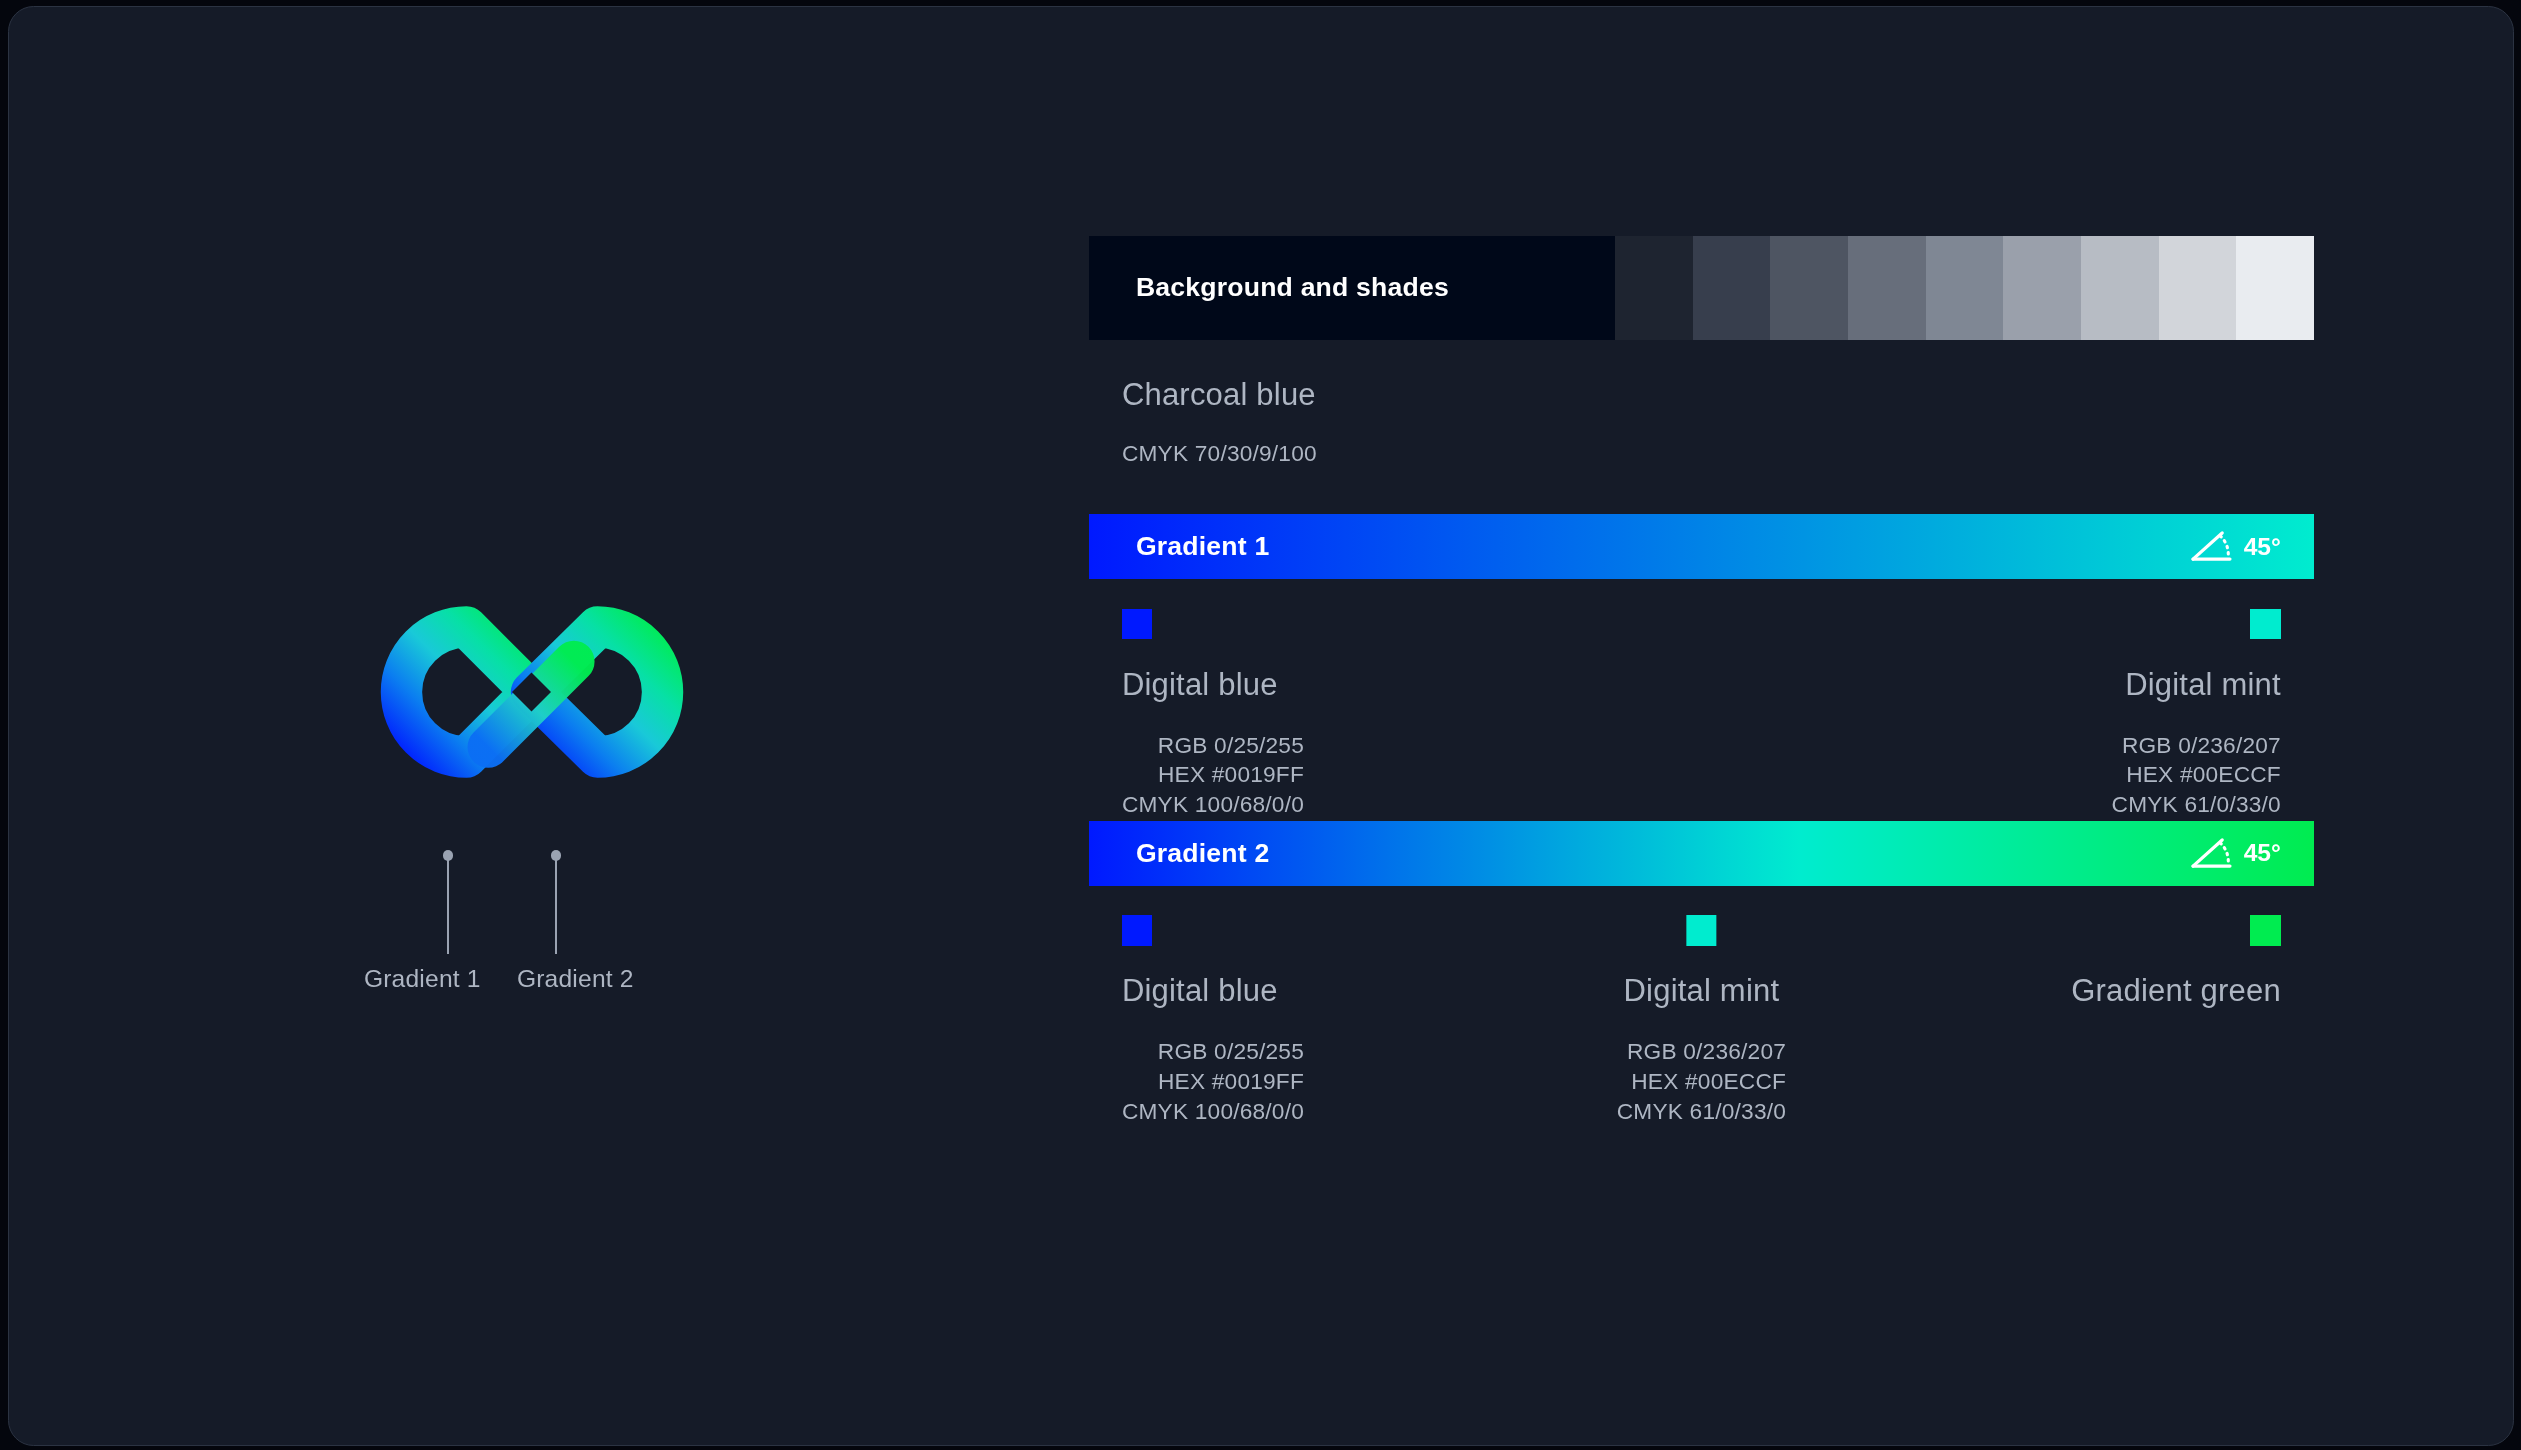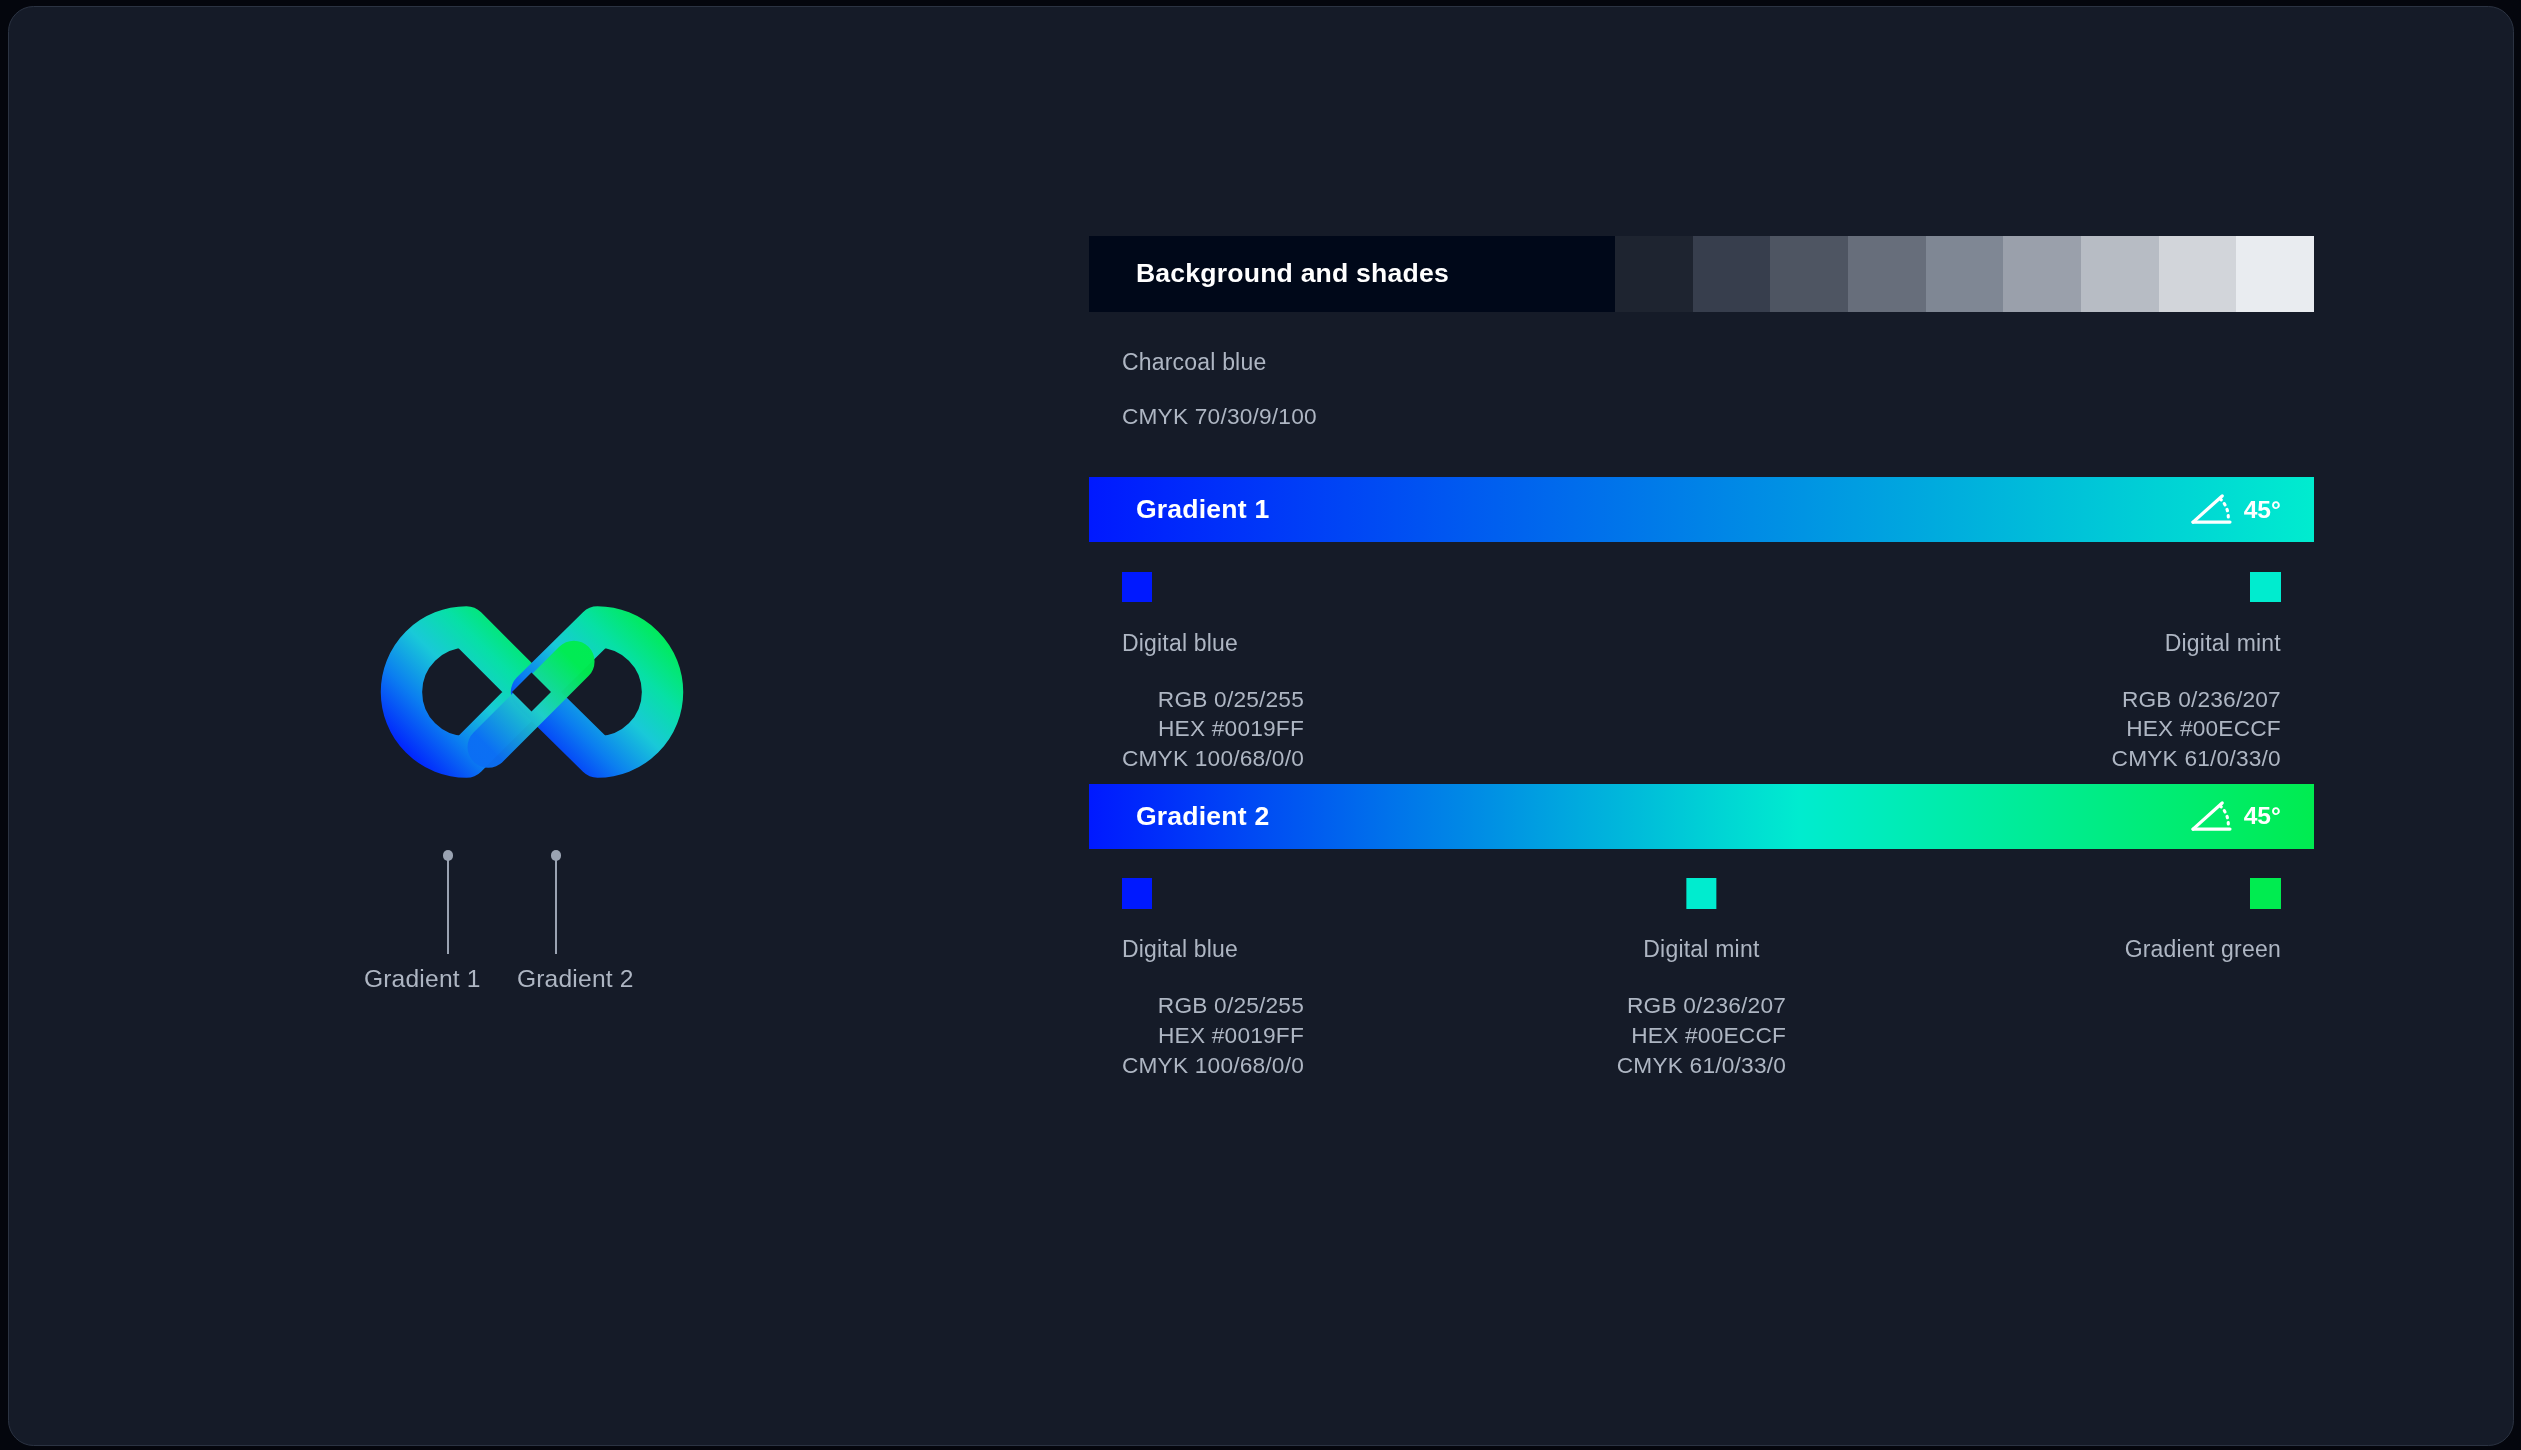--- a/index.html
+++ b/index.html
@@ -74,40 +74,40 @@
   #palette {
     position: absolute;
     left: 1080px;
     top: 229px;
     width: 1225px;
   }
 
   
   #bg-header {
     position: relative;
-    height: 76px;
+    height: 104px;
     display: flex;
     background: #000819;
   }
   #bg-header-title {
     flex: 0 0 526px;
     display: flex;
     align-items: center;
     padding-left: 47px;
     font-size: 26.6px;
     font-weight: 700;
     color: #ffffff;
     letter-spacing: 0.2px;
   }
   #shade-ramp { flex: 1; display: flex; }
   .shade { flex: 1; height: 100%; }
 
   
   .swatch-name {
-    font-size: 23px;
+    font-size: 31px;
     color: #aeb6c3;
     letter-spacing: 0.2px;
     white-space: nowrap;
   }
   .swatch-specs {
     font-size: 22.7px;
     line-height: 29.6px;
     color: #aeb6c3;
     letter-spacing: 0.2px;
     white-space: nowrap;

